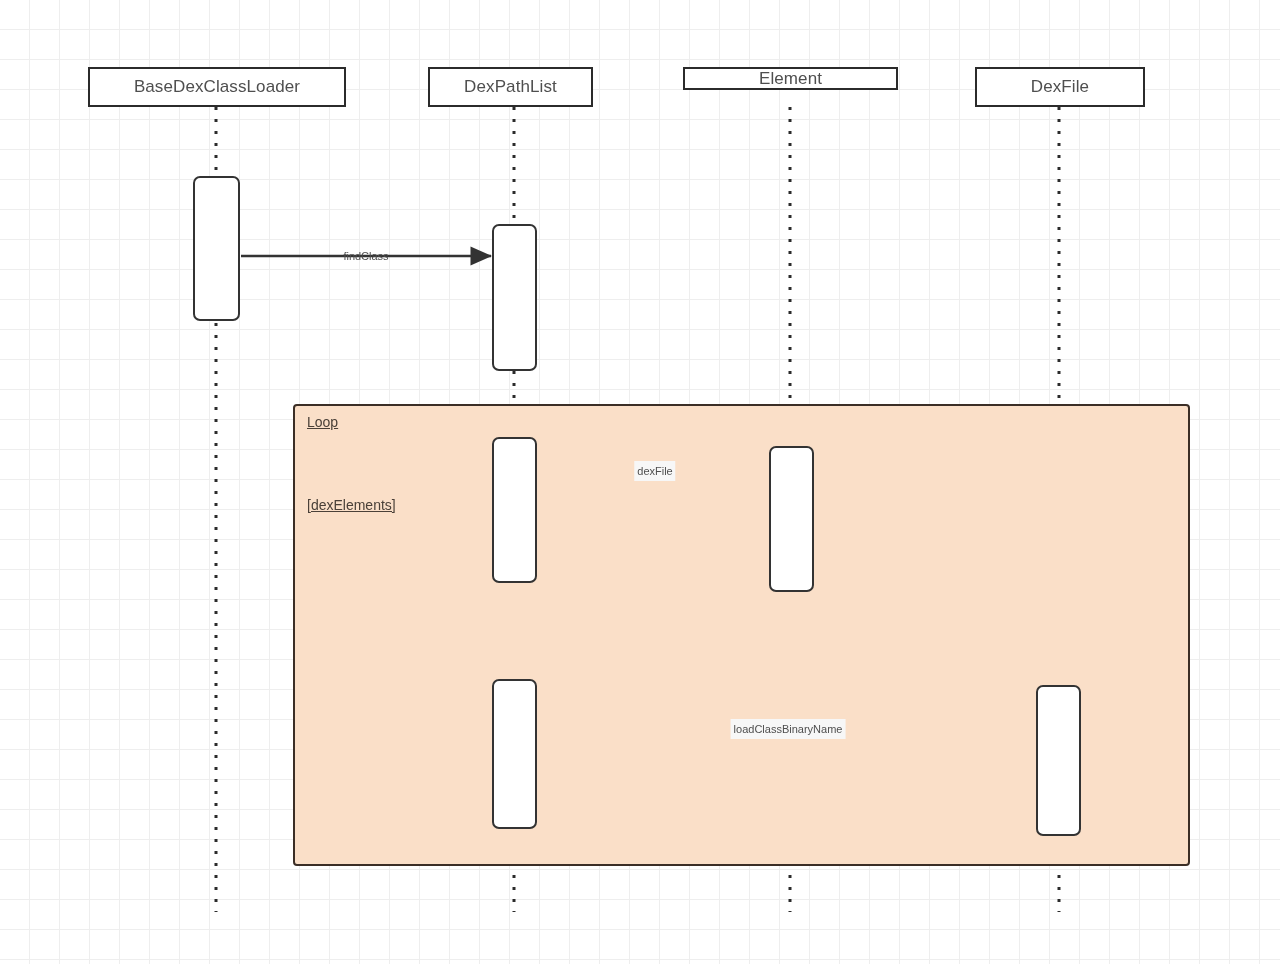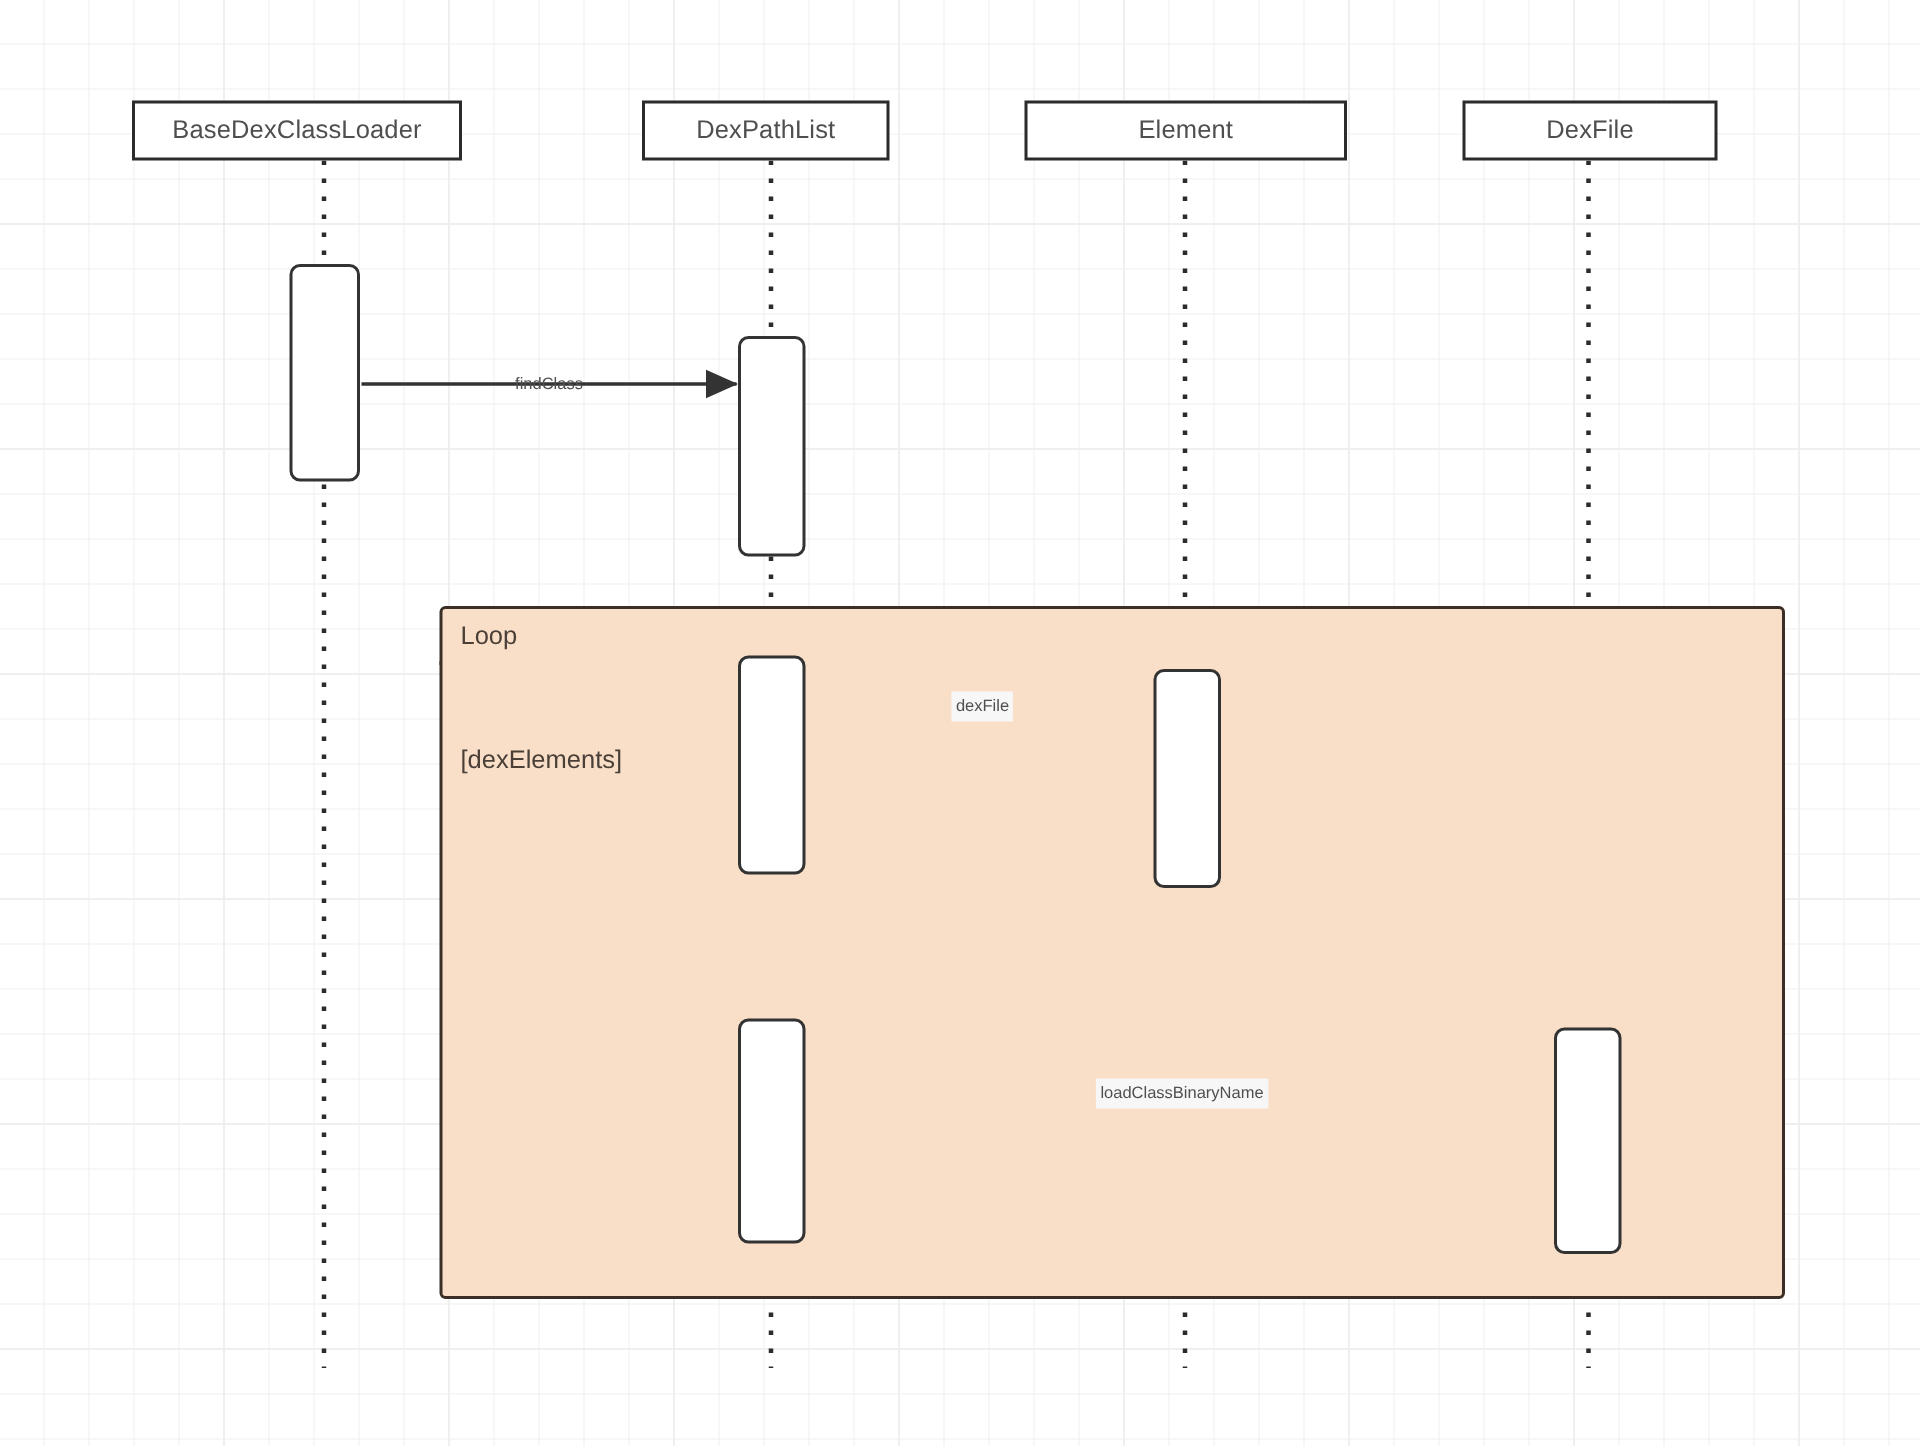--- a/index.html
+++ b/index.html
@@ -72,23 +72,24 @@
     position: absolute;
     box-sizing: border-box;
     background: #fadfc8;
     border: 2.5px solid #3b2e26;
     border-radius: 4px;
   }
   .fragment-label {
     position: absolute;
     box-sizing: border-box;
     color: #4a4038;
-    font-size: 17px;
+    font-size: 14px;
     white-space: nowrap;
     pointer-events: none;
+    text-decoration: underline;
   }
   .fragment-op {
     left: 12px;
     top: 7px;
   }
   .fragment-guard {
     left: 12px;
     top: 46px;
   }
 
@@ -140,27 +141,27 @@
       </g>
   </svg>
 
   <div id="fragments-layer">
       <div class="fragment" style="left: 293px; top: 404px; width: 897px; height: 462px; background: rgb(250, 223, 200); border-color: rgb(59, 46, 38);"></div>
       <div class="fragment-label fragment-op" style="left: 307px; top: 414px;">Loop</div>
       <div class="fragment-label fragment-guard" style="left: 307px; top: 453px; margin-top: 44px;">[dexElements]</div>
     </div>
 
   <div id="lifelines-layer">
-      <div class="lifeline-head" style="left: 88px; top: 67px; width: 220px; height: 40px; border-color: rgb(43, 43, 43); color: rgb(79, 79, 79);">
+      <div class="lifeline-head" style="left: 88px; top: 67px; width: 258px; height: 40px; border-color: rgb(43, 43, 43); color: rgb(79, 79, 79);">
         <span>BaseDexClassLoader</span>
       </div>
       <div class="lifeline-head" style="left: 428px; top: 67px; width: 165px; height: 40px; border-color: rgb(43, 43, 43); color: rgb(79, 79, 79);">
         <span>DexPathList</span>
       </div>
-      <div class="lifeline-head" style="left: 683px; top: 67px; width: 215px; height: 40px; border-color: rgb(43, 43, 43); color: rgb(79, 79, 79);">
+      <div class="lifeline-head" style="left: 683px; top: 67px; width: 215px; height: 23px; border-color: rgb(43, 43, 43); color: rgb(79, 79, 79);">
         <span>Element</span>
       </div>
       <div class="lifeline-head" style="left: 975px; top: 67px; width: 170px; height: 40px; border-color: rgb(43, 43, 43); color: rgb(79, 79, 79);">
         <span>DexFile</span>
       </div>
     </div>
 
   <div id="activations-layer">
       <div class="activation" style="left: 193px; top: 176px; width: 47px; height: 145px; border-color: rgb(51, 51, 51); background: rgb(255, 255, 255);"></div>
       <div class="activation" style="left: 492px; top: 224px; width: 45px; height: 147px; border-color: rgb(51, 51, 51); background: rgb(255, 255, 255);"></div>

